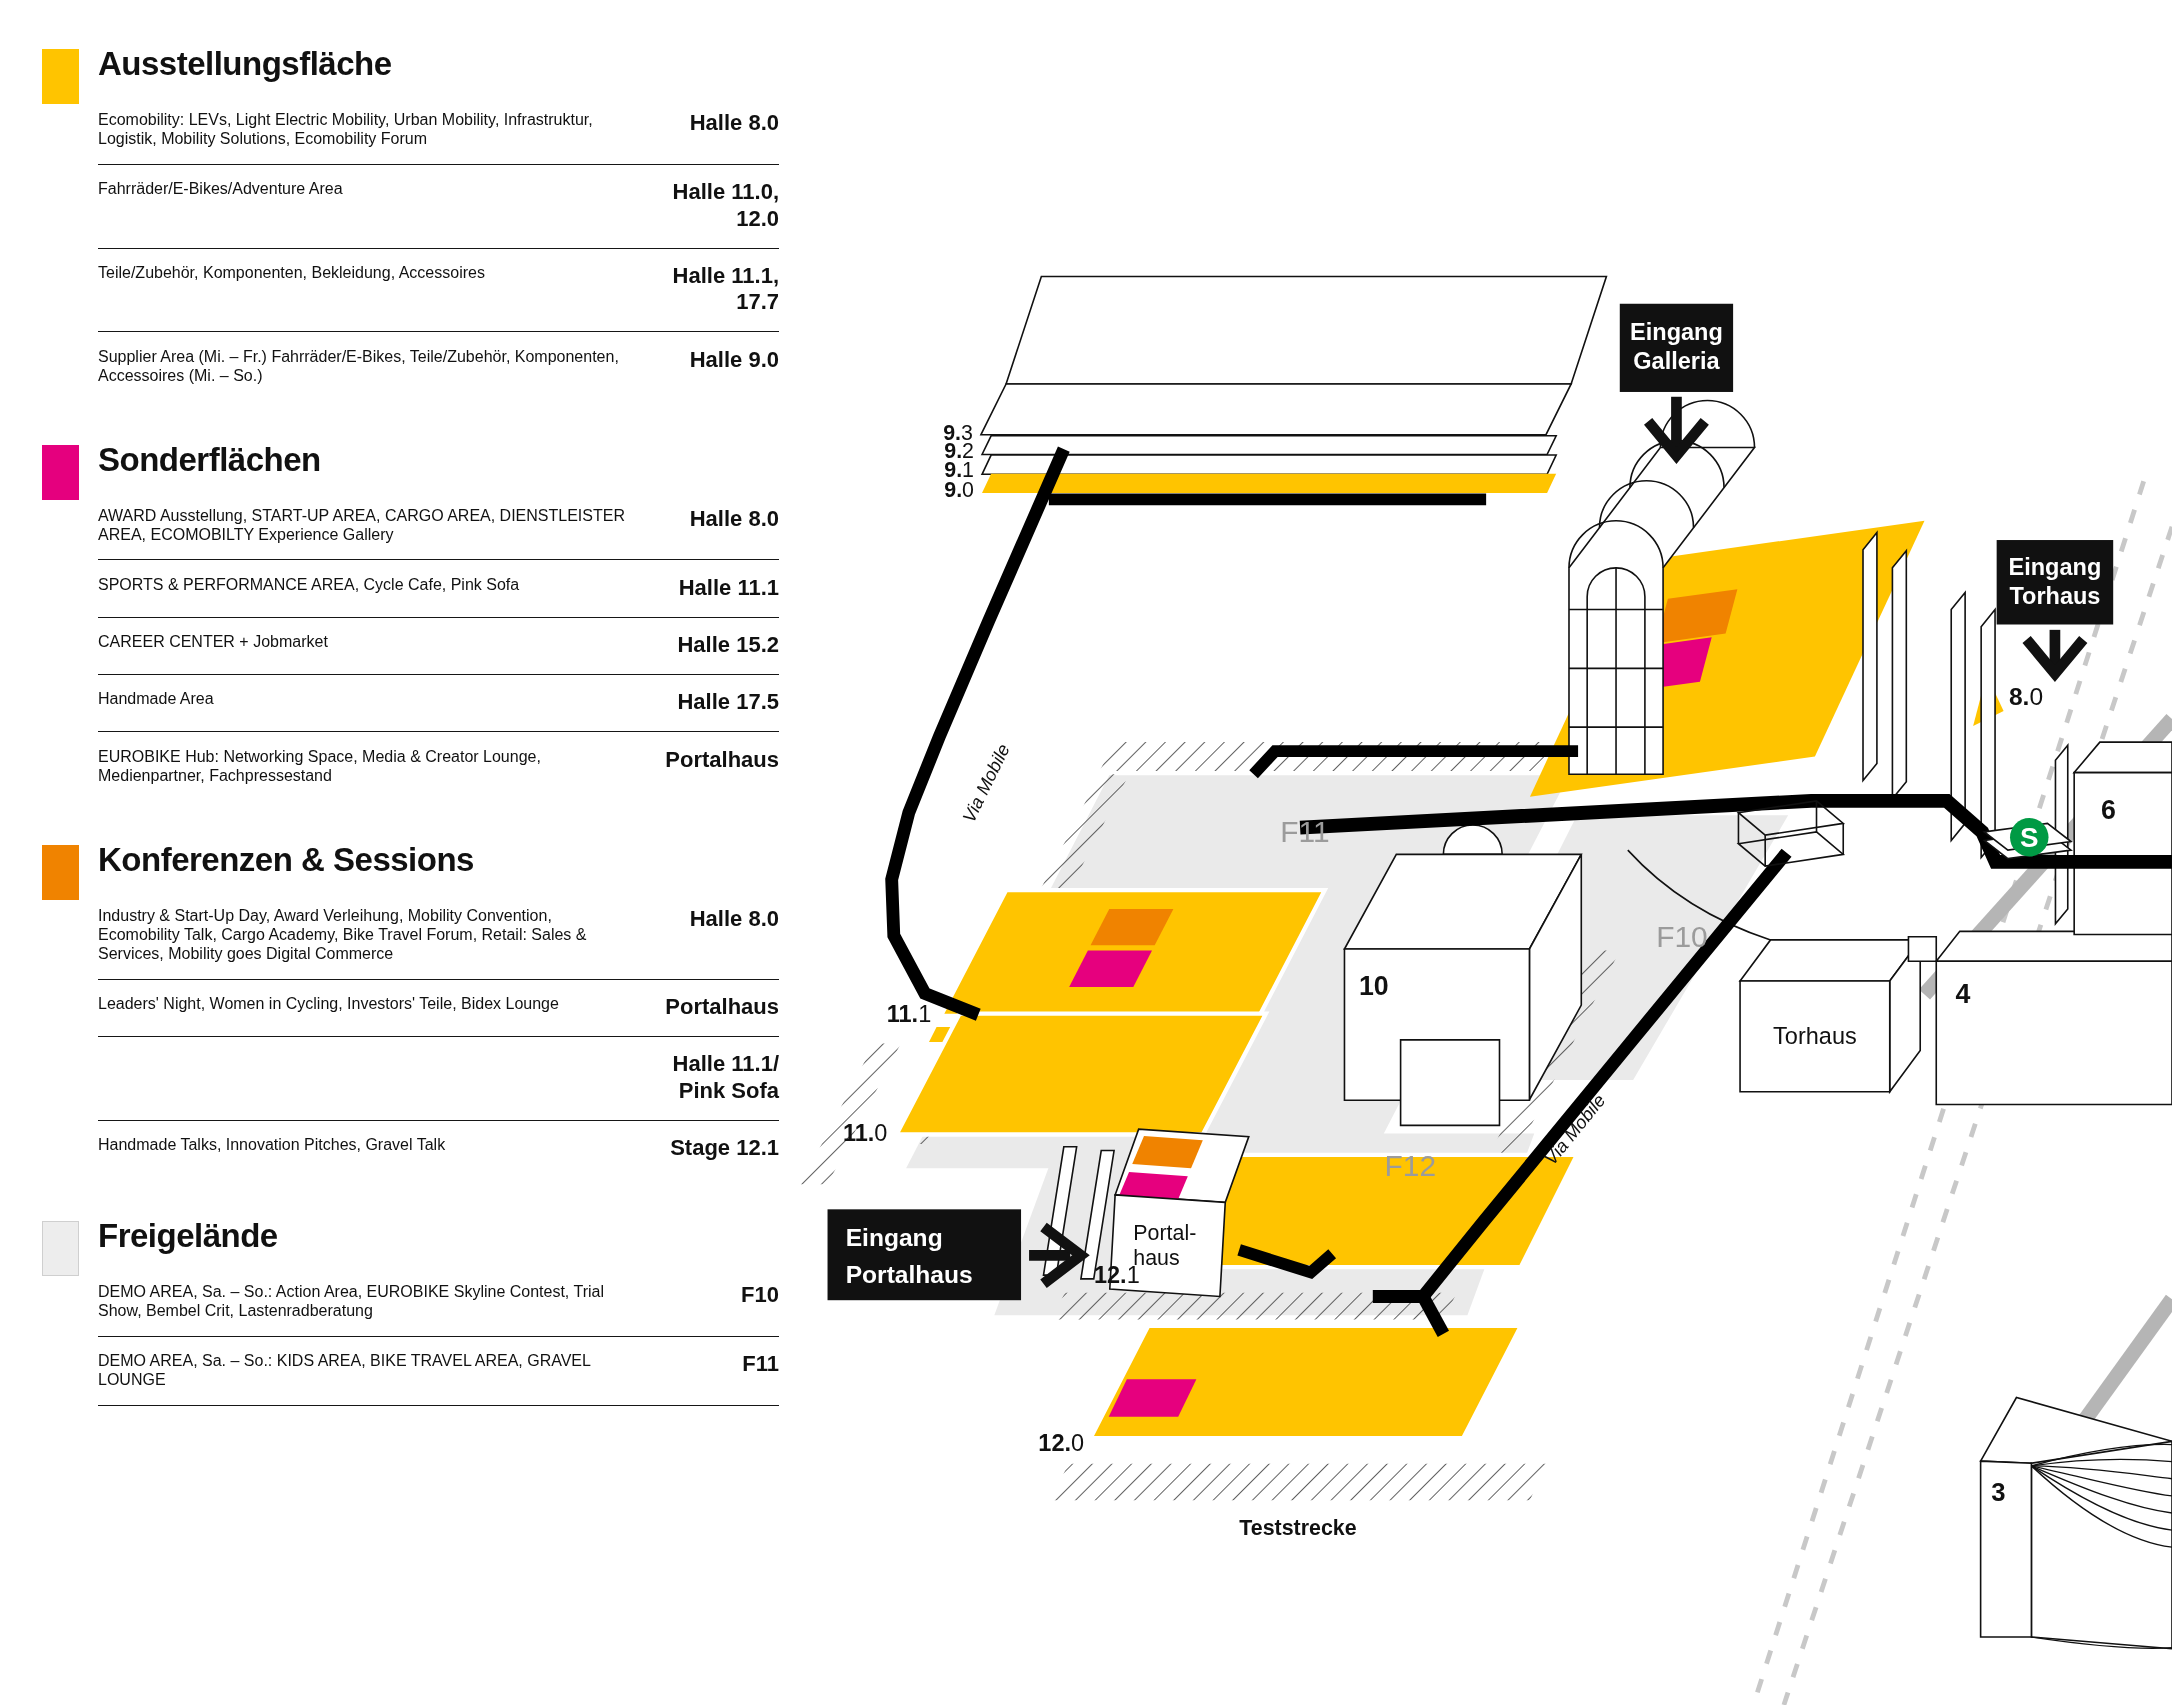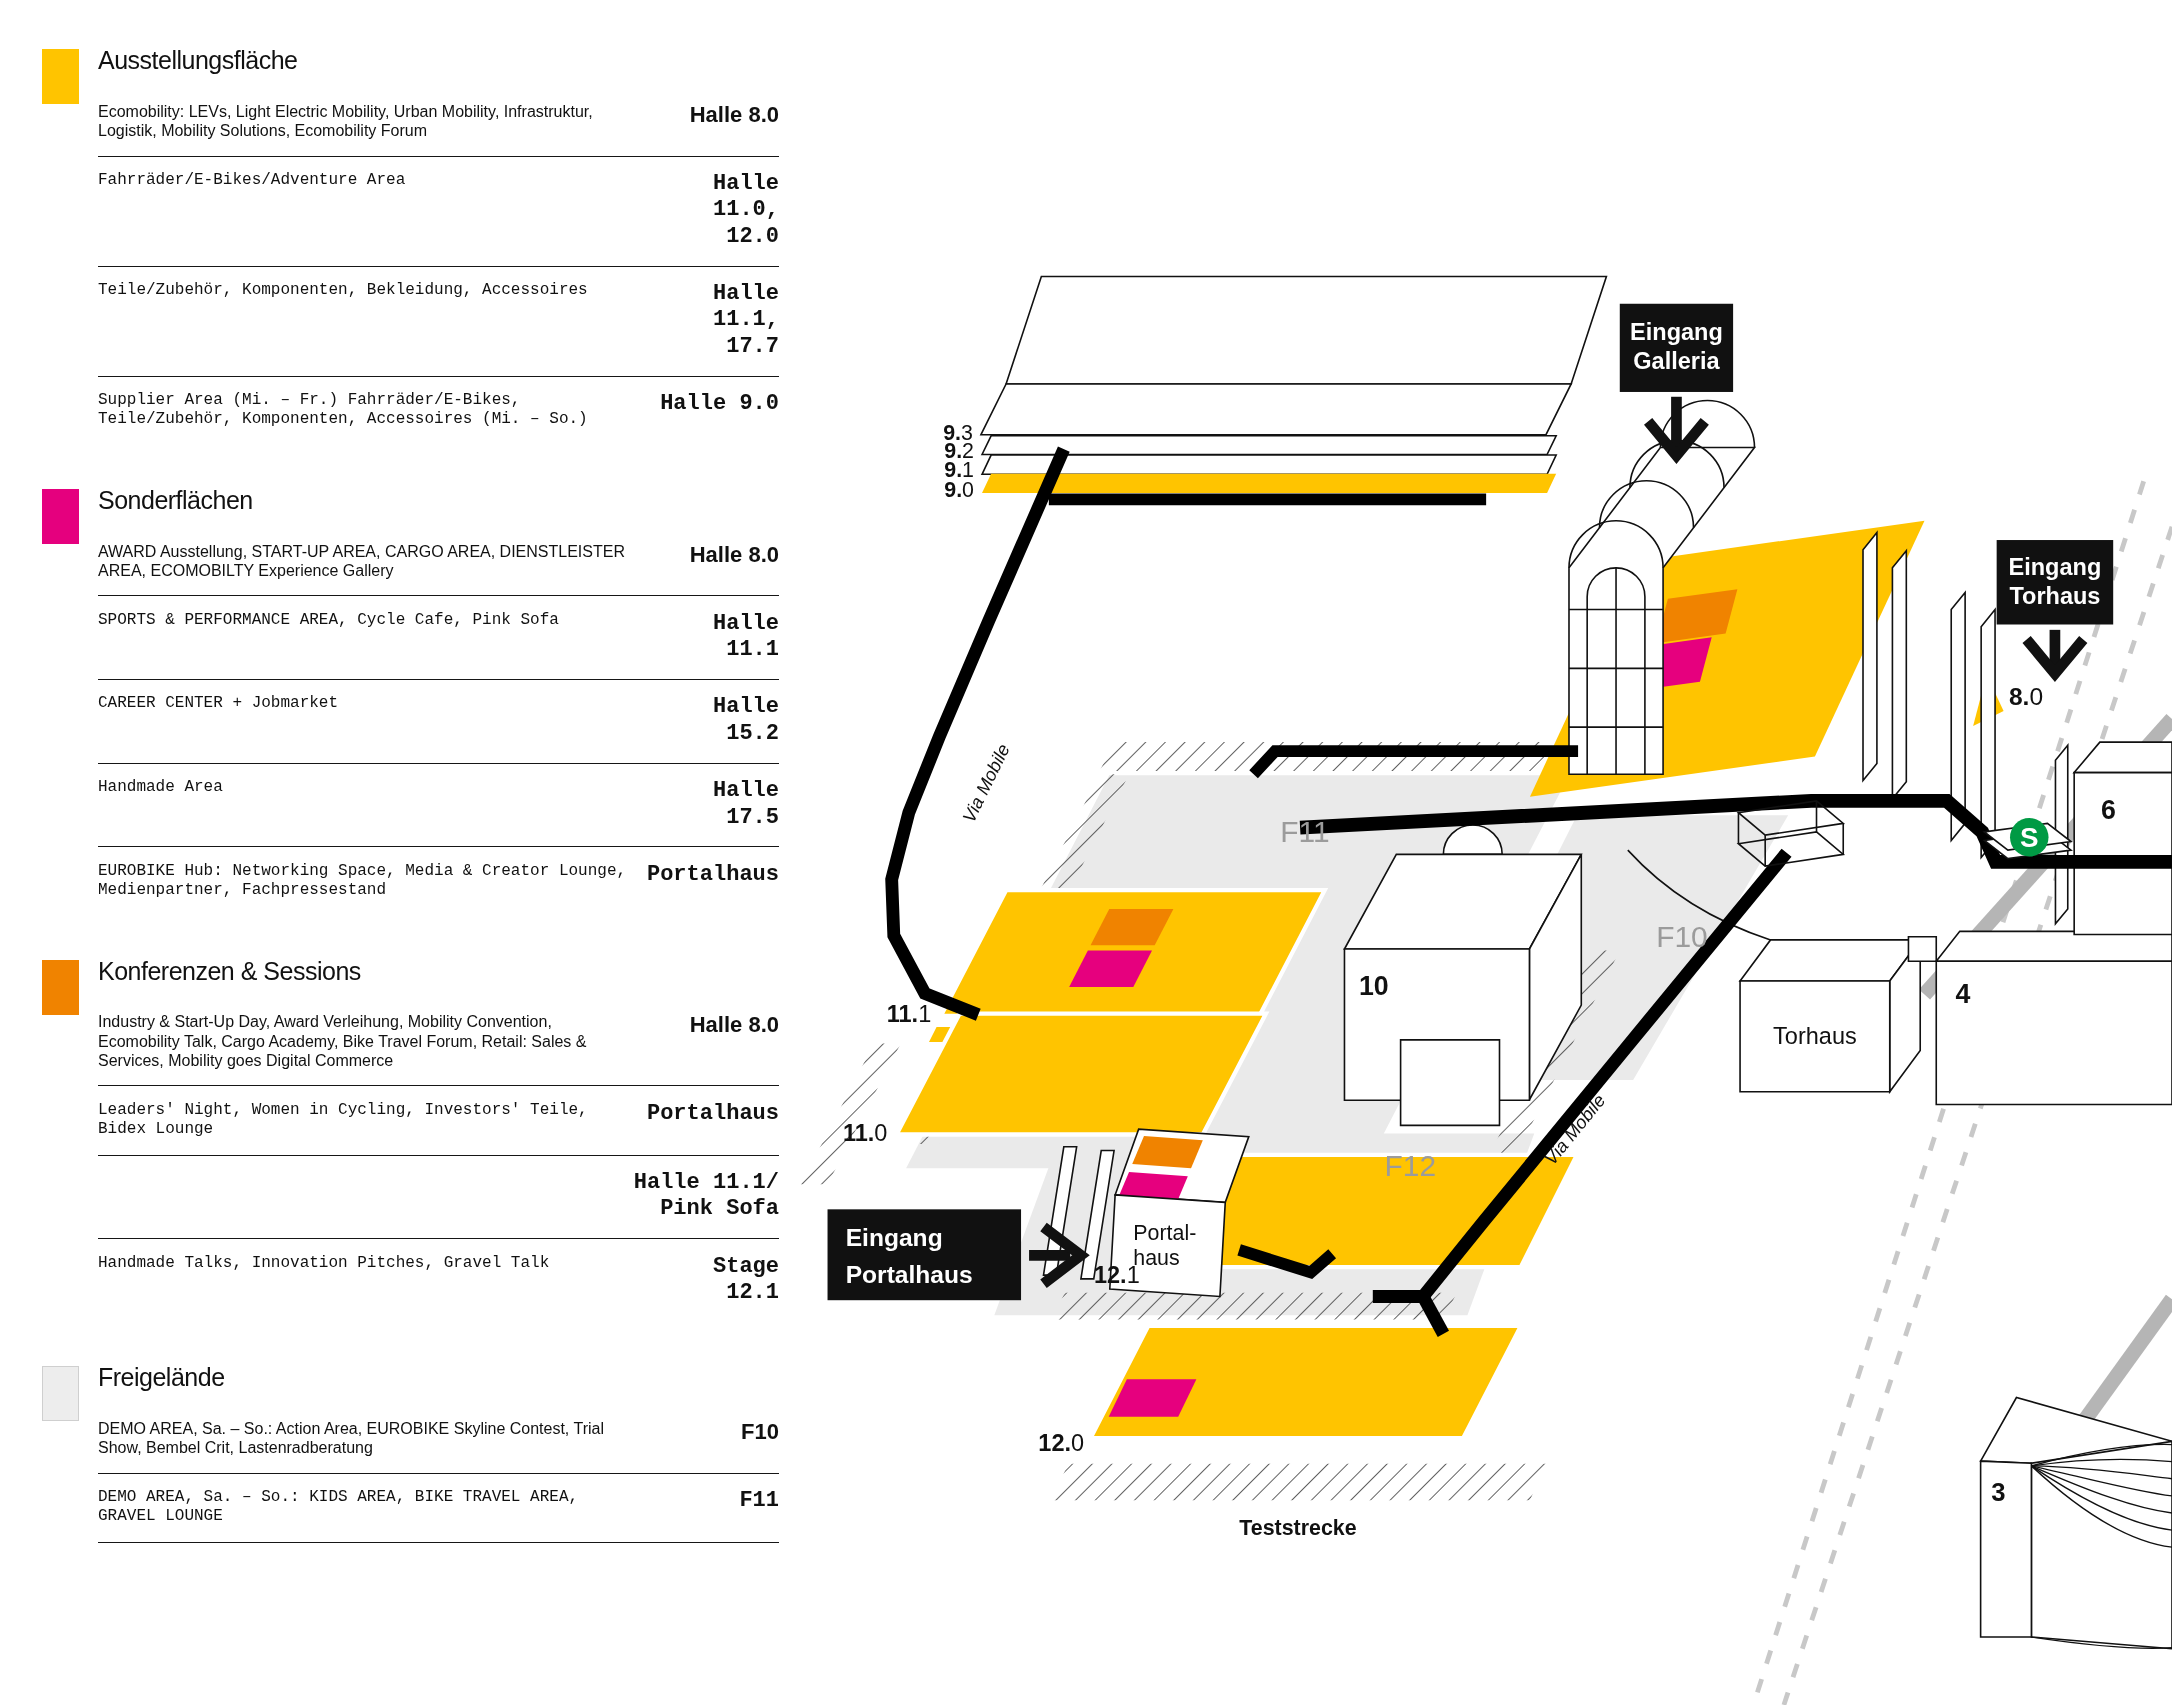--- a/index.html
+++ b/index.html
@@ -6,23 +6,23 @@
   body{width:2172px;height:1705px;position:relative;overflow:hidden;
        font-family:"Liberation Sans",sans-serif;color:#111;}
   svg{position:absolute;left:0;top:0;}
   svg text{font-family:"Liberation Sans",sans-serif;}
 
   
   .legend{position:absolute;left:42px;top:47px;width:737px;}
   .section{position:relative;padding-left:56px;margin-bottom:42px;}
   .swatch{position:absolute;left:0;top:2.1px;width:37px;height:55px;border:1.6px solid transparent;box-sizing:border-box;}
   .sec-freigelaende .swatch{border-color:#cfcfcf;}
-  .section h2{margin:0 0 14px 0;font-size:25px;line-height:1.05;font-weight:400;letter-spacing:-0.5px;}
+  .section h2{margin:0 0 14px 0;font-size:33px;line-height:1.05;font-weight:700;letter-spacing:-0.5px;}
   .entry{display:flex;justify-content:space-between;gap:14px;padding:14.4px 0 15.5px 0;}
-  .entry + .entry{border-top:1.6px solid #161616;font-family:Liberation Mono, monospace;}
+  .entry + .entry{border-top:1.6px solid #161616;}
   .entry .t{width:535px;font-size:16px;line-height:1.2;font-weight:400;}
   .entry .h{flex:1;text-align:right;font-size:22px;line-height:1.2;font-weight:700;white-space:pre-line;}
 </style>
 </head>
 <body>
 
 <svg width="2172" height="1705" viewBox="0 0 4063 3189">
   <defs>
     <pattern id="hatch" patternUnits="userSpaceOnUse" width="26" height="26" patternTransform="rotate(45)">
       <line x1="0" y1="0" x2="0" y2="26" stroke="#3a3a3a" stroke-width="3"></line>

